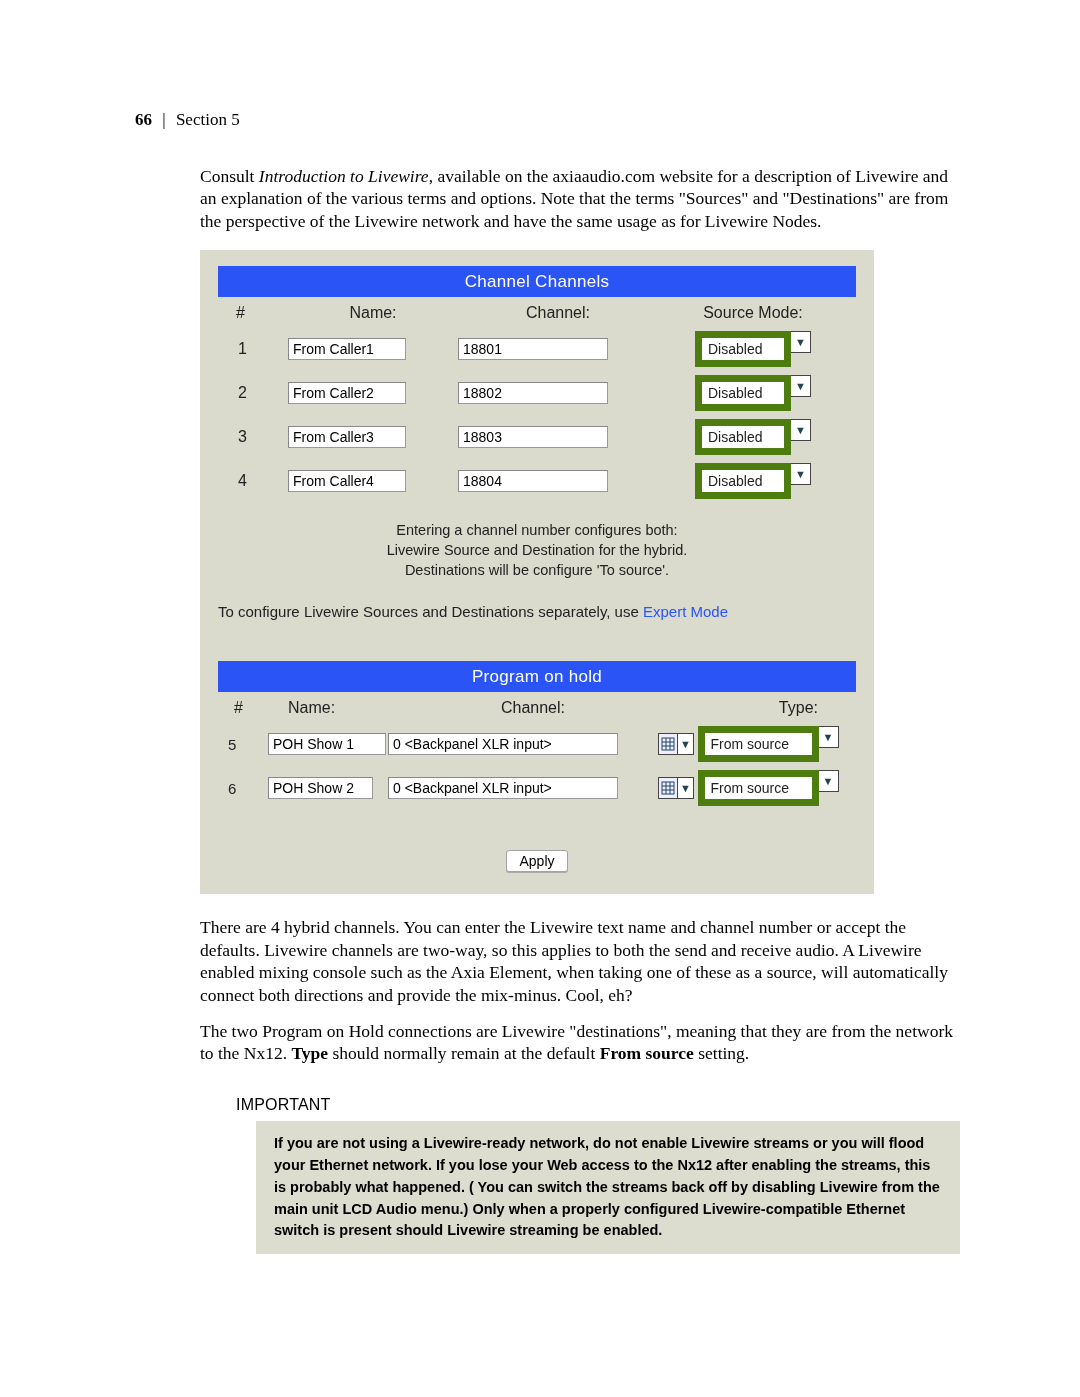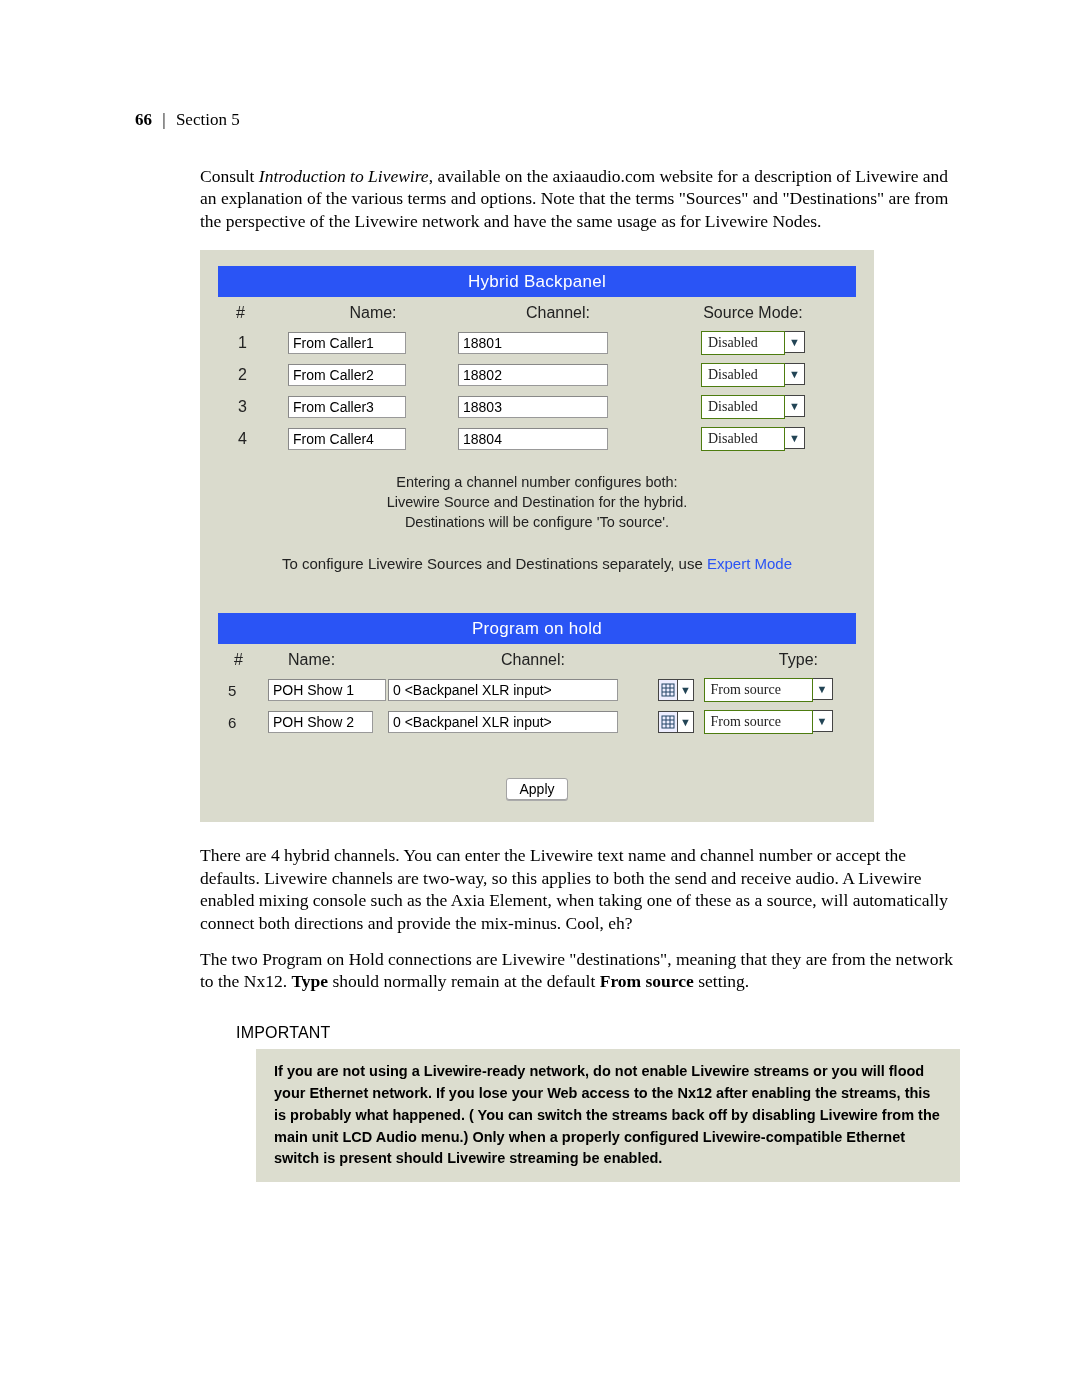--- a/index.html
+++ b/index.html
@@ -82,23 +82,23 @@
   .txt-input.ch { width: 150px; }
   .txt-input.wide { width: 200px; }
   .sel-wrap {
     display: inline-flex;
     align-items: stretch;
     justify-content: center;
     width: 100%;
   }
   .sel {
     background: #fff;
-    border: 1px solid #4d7c0f;
+    border: 7px solid #4d7c0f;
     padding: 0 6px;
-    font-family: Liberation Serif, serif;
+    font-family: Liberation Sans, sans-serif;
     font-size: 14px;
     height: 22px;
     line-height: 20px;
     display: inline-flex;
     align-items: center;
     min-width: 70px;
   }
   .sel-btn {
     background: #fff;
     border: 1px solid #444;
@@ -111,21 +111,21 @@
     box-sizing: border-box;
   }
   .chev { font-size: 11px; color: #245; line-height: 1; }
   .hint {
     text-align: center;
     font-size: 14.5px;
     margin-top: 18px;
     line-height: 1.35;
   }
   .explink {
-    text-align: center;
+    text-align: left;
     font-size: 15px;
     margin-top: 22px;
   }
   .explink a { color: #2a54f5; text-decoration: none; }
 
   .spacer { height: 40px; }
 
   .row2 {
     display: grid;
     grid-template-columns: 40px 120px 270px 30px 160px;
@@ -203,21 +203,21 @@
     <span class="sep">|</span>
     <span>Section 5</span>
   </div>
 
   <div class="body-text">
     <p>
       <span>Consult </span><span class="ital">Introduction to Livewire</span><span>, available on the axiaaudio.com website for a description of Livewire and an explanation of the various terms and options. Note that the terms "Sources" and "Destinations" are from the perspective of the Livewire network and have the same usage as for Livewire Nodes.</span>
     </p>
 
     <div class="panel">
-      <div class="panel-title">Hybrid Backpanel</div>
+      <div class="panel-title">Channel Channels</div>
       <div class="grid-head">
         <div class="h-num">#</div>
         <div>Name:</div>
         <div>Channel:</div>
         <div>Source Mode:</div>
       </div>
 
       <div class="row">
         <div class="num">1</div>
         <div><input class="txt-input" value="From Caller1" style=""></div>

